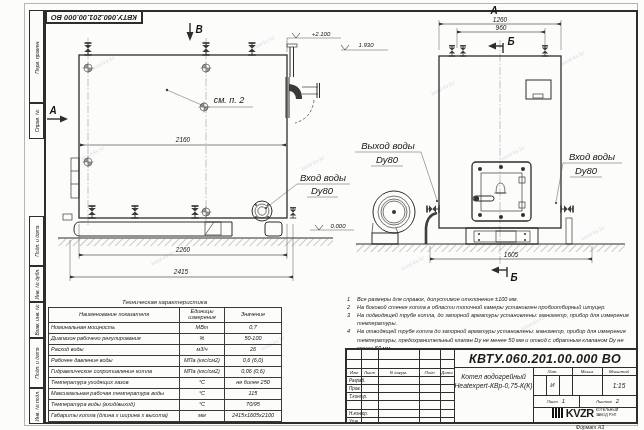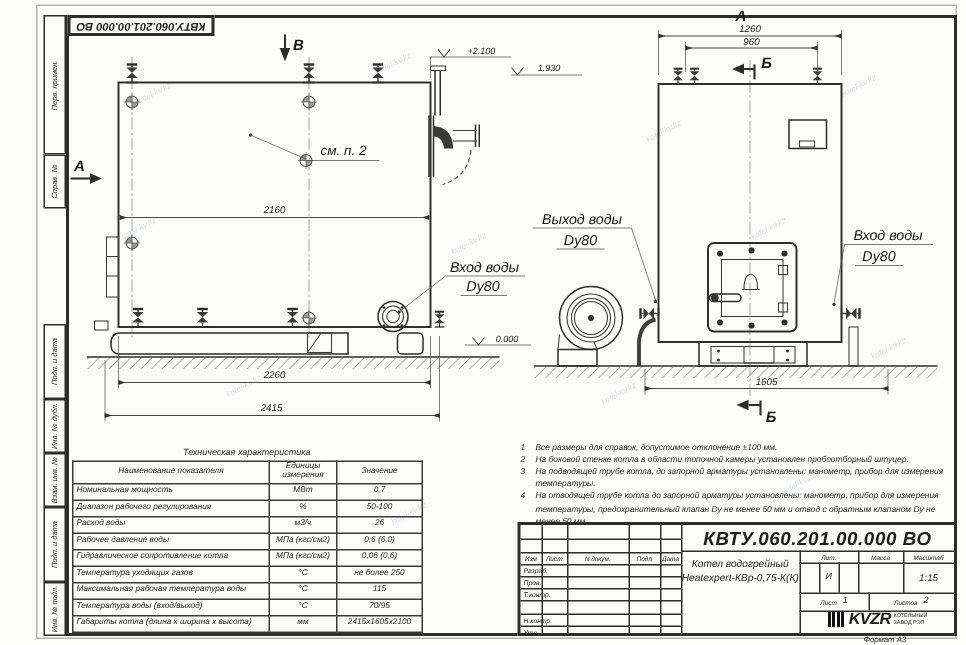--- a/index.html
+++ b/index.html
@@ -50,21 +50,21 @@
       box-sizing:border-box;background:#fcfcfa;font-style:italic;}
   .tb .v{position:absolute;width:1px;background:#2d2d2d;}
   .tb .h{position:absolute;height:1px;background:#2d2d2d;}
   .tb-cell{position:absolute;display:flex;align-items:center;justify-content:center;font-size:4.3px;overflow:visible;white-space:nowrap;}
   .docnum{position:absolute;left:107px;top:0;width:182px;height:17px;display:flex;align-items:center;justify-content:center;
           font-size:12.5px;font-weight:bold;letter-spacing:.4px;}
   .prod{position:absolute;left:107px;top:22px;width:79px;text-align:center;font-size:6.8px;line-height:9px;}
   .role{position:absolute;left:2px;width:29px;font-size:4.5px;display:flex;align-items:center;}
   .logo{position:absolute;left:186px;top:54px;width:104px;height:17px;display:flex;align-items:center;justify-content:center;gap:2px;font-style:normal;}
   .logo-mark{width:12px;height:10px;background:repeating-linear-gradient(90deg,#111 0 2px,#fff 2px 3px);}
-  .logo-kvzr{font-weight:800;font-size:11px;letter-spacing:-.5px;font-style:italic;}
+  .logo-kvzr{font-weight:800;font-size:11px;letter-spacing:-.5px;}
   .logo-sub{font-size:3.6px;line-height:1.2;text-align:left;}
   .format{position:absolute;left:540px;top:424px;width:100px;text-align:center;font-size:5.2px;font-style:italic;}
 </style>
 </head>
 <body>
 
 <div id="sheet">
 
   <span class="wm" style="left:90px;top:60px">kotel-kv.kz</span>
   <span class="wm" style="left:250px;top:40px">kotel-kv.kz</span>

